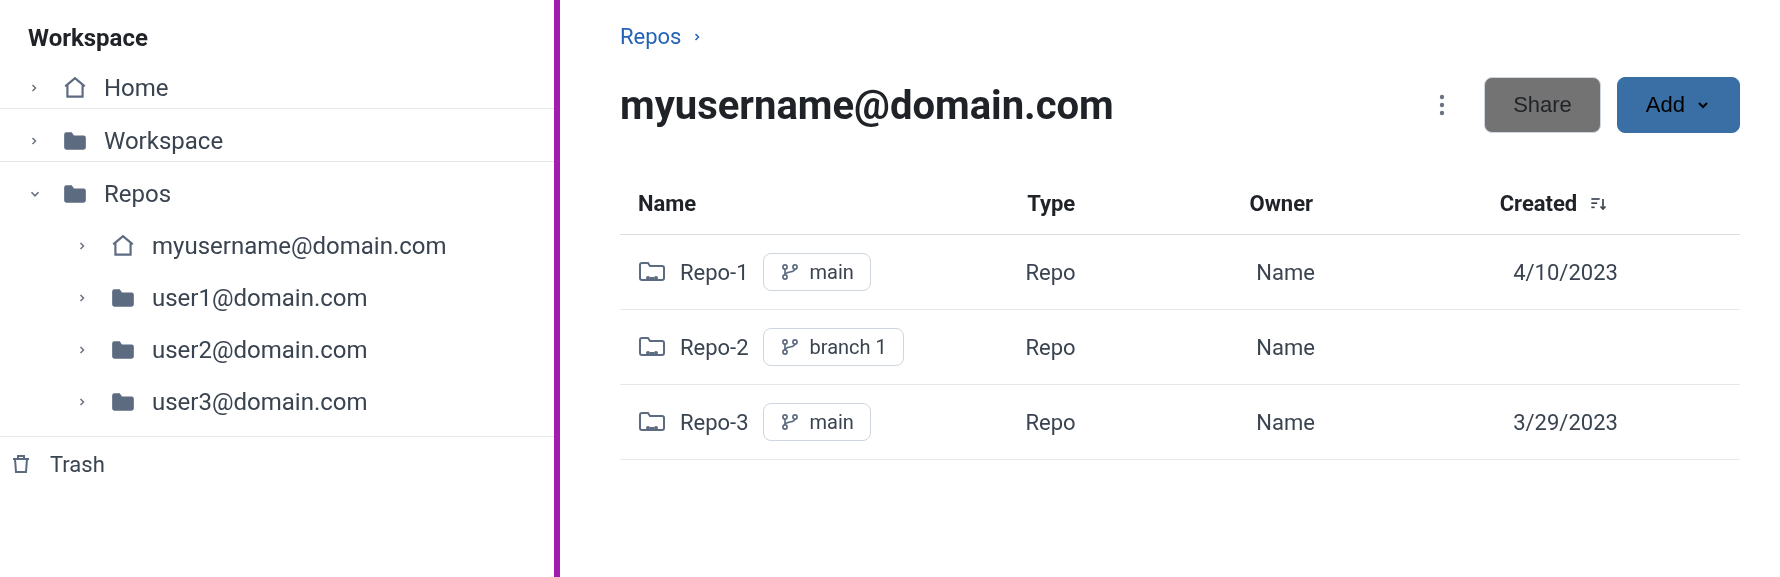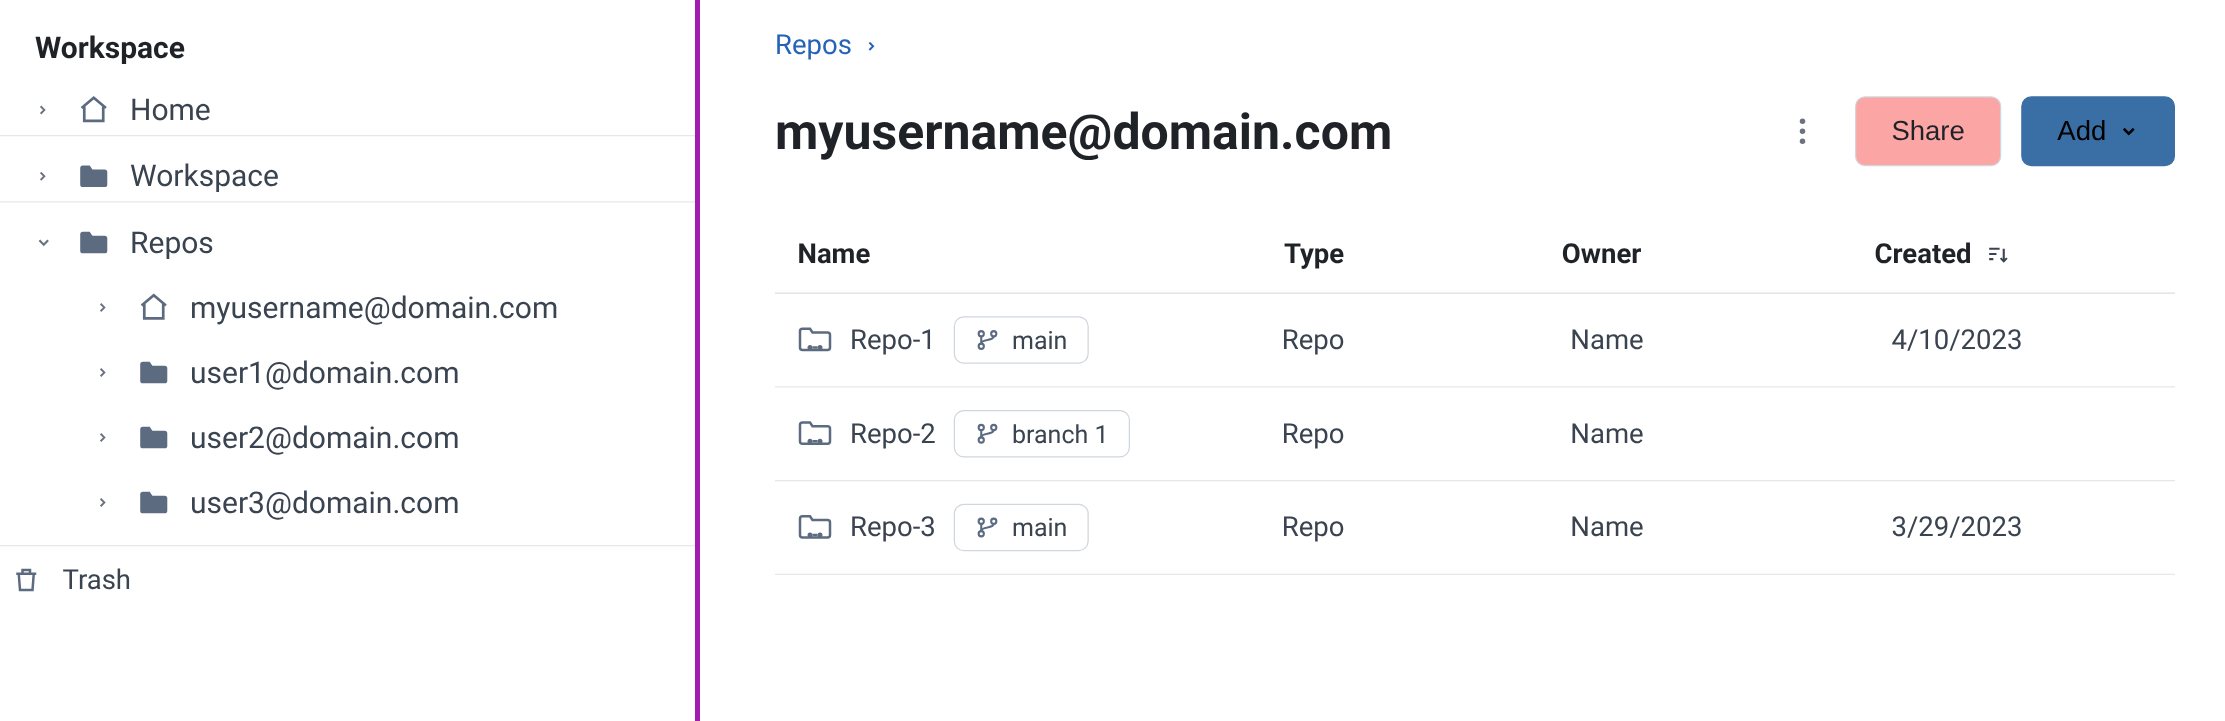--- a/index.html
+++ b/index.html
@@ -8,21 +8,21 @@
     color: #1f2328;
     background: #fff;
     font-size: 20px;
     width: 1780px;
     height: 577px;
     display: flex;
   }
   
   .sidebar {
     width: 560px;
-    border-right: 4px solid #a21caf;
+    border-right: 6px solid #a21caf;
     display: flex;
     flex-direction: column;
     padding-top: 24px;
   }
   .sidebar-header {
     font-weight: 700;
     font-size: 24px;
     padding: 0 28px 10px 28px;
     color: #1f2328;
   }
@@ -103,21 +103,21 @@
   }
   .btn {
     border-radius: 8px;
     padding: 14px 28px;
     font-size: 22px;
     cursor: pointer;
     display: inline-flex;
     align-items: center;
     gap: 10px;
     border: 1.5px solid #cfd6dd;
-    background: #fca5a5;
+    background: #737373;
     color:#1f2328;
   }
   .btn.primary {
     background: #3a6fa6;
     border-color:#3a6fa6;
     color:#000000;
     margin-left:16px;
   }
   
   .table { width: 100%; display:flex; flex-direction:column; }

